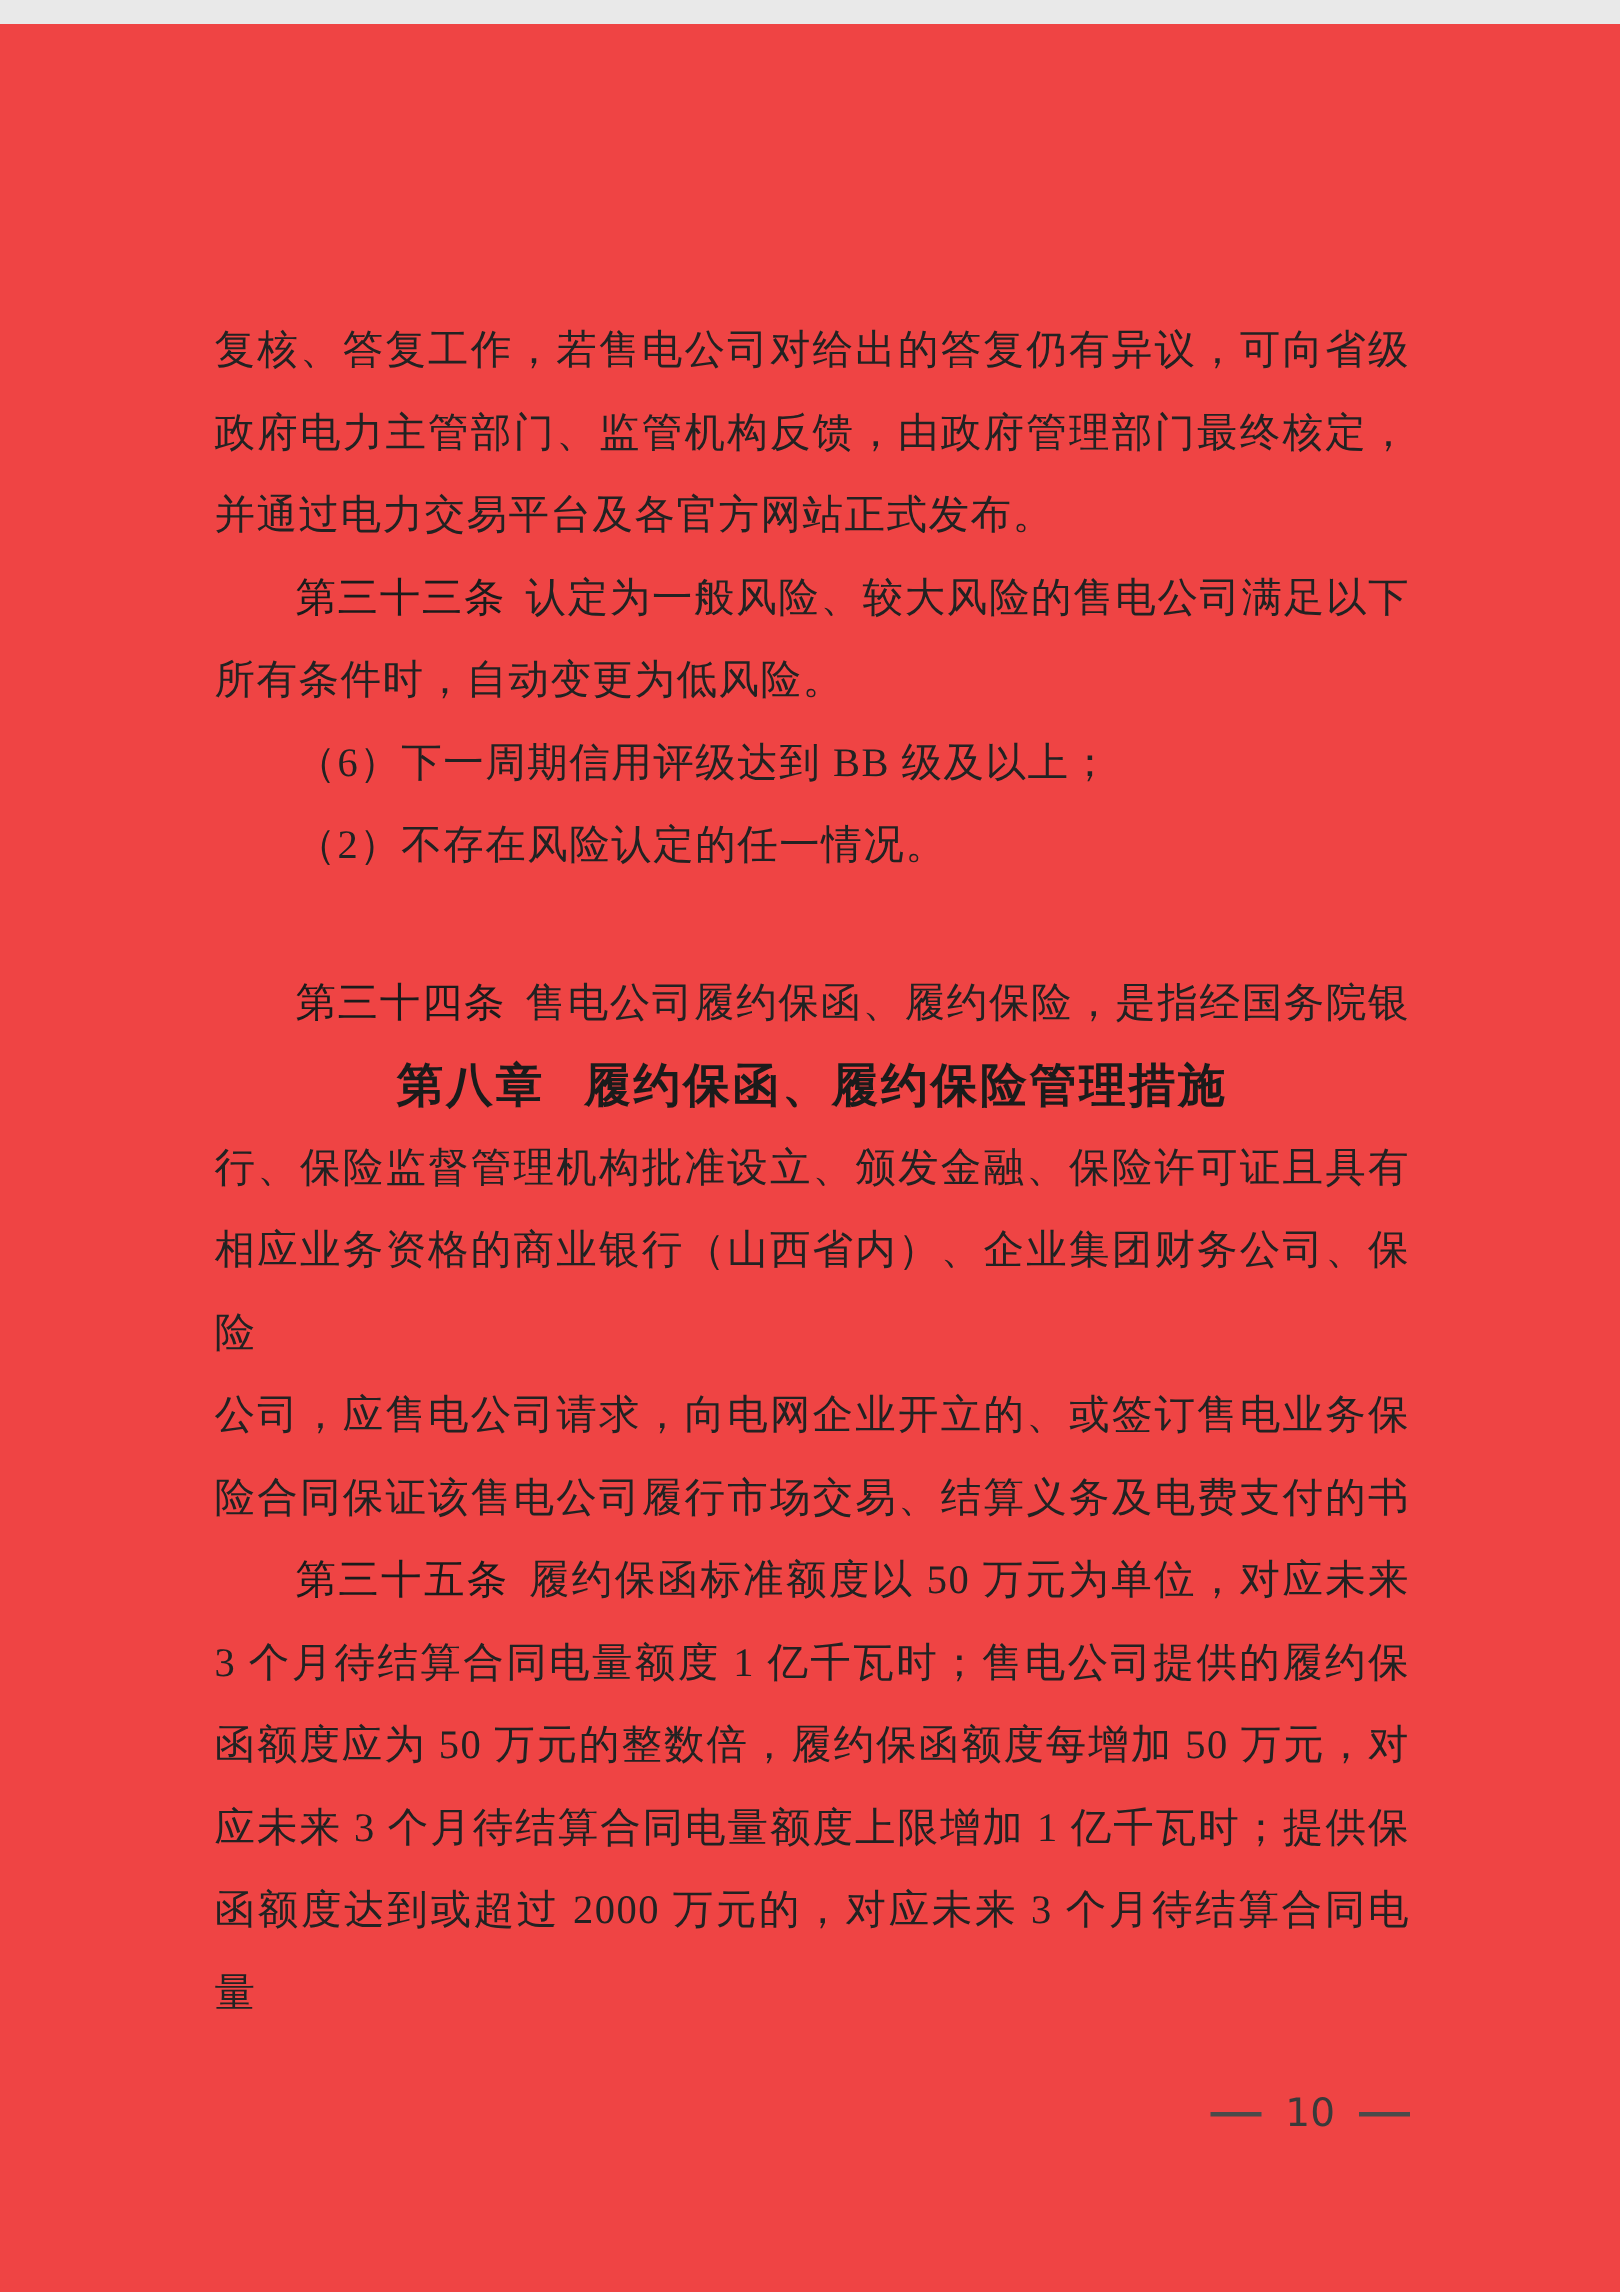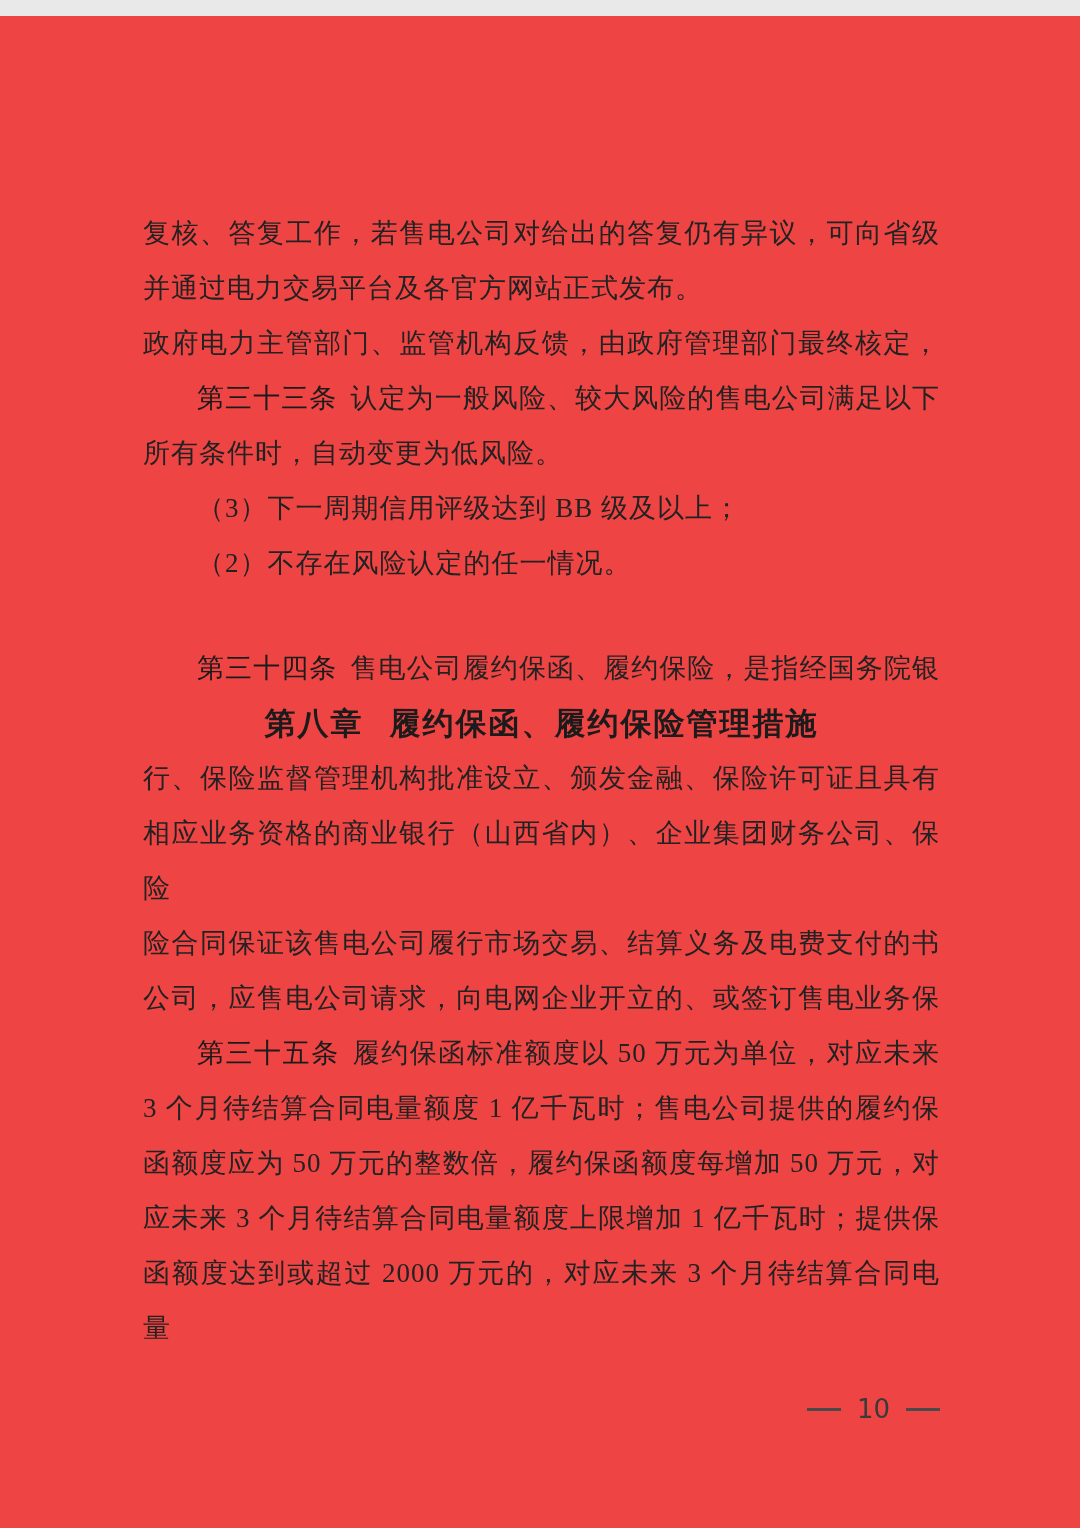--- a/index.html
+++ b/index.html
@@ -63,33 +63,33 @@
     width:34px;height:3px;
     background:#4a4a4a;
   }
 </style>
 </head>
 <body>
 
 <div class="page">
   <div class="content">
       <div class="line just"><span class="seg">复核、答复工作，若售电公司对给出的答复仍有异议，可向省级</span></div>
+      <div class="line just"><span class="seg">政府电力主管部门、监管机构反馈，由政府管理部门最终核定，</span></div>
       <div class="line"><span class="seg">并通过电力交易平台及各官方网站正式发布。</span></div>
-      <div class="line just"><span class="seg">政府电力主管部门、监管机构反馈，由政府管理部门最终核定，</span></div>
       <div class="line just indent"><span class="seg seg-bold">第三十三条</span><span class="seg">认定为一般风险、较大风险的售电公司满足以下</span></div>
       <div class="line"><span class="seg">所有条件时，自动变更为低风险。</span></div>
-      <div class="line indent"><span class="seg">（3）下一周期信用评级达到 BB 级及以上；</span></div>
+      <div class="line indent"><span class="seg">（6）下一周期信用评级达到 BB 级及以上；</span></div>
       <div class="line indent"><span class="seg">（2）不存在风险认定的任一情况。</span></div>
       <div class="spacer"></div>
       <div class="line just indent"><span class="seg seg-bold">第三十四条</span><span class="seg">售电公司履约保函、履约保险，是指经国务院银</span></div>
       <div class="line heading"><span class="seg">第八章</span><span class="seg">履约保函、履约保险管理措施</span></div>
       <div class="line just"><span class="seg">行、保险监督管理机构批准设立、颁发金融、保险许可证且具有</span></div>
       <div class="line just"><span class="seg">相应业务资格的商业银行（山西省内）、企业集团财务公司、保险</span></div>
+      <div class="line just"><span class="seg">公司，应售电公司请求，向电网企业开立的、或签订售电业务保</span></div>
       <div class="line just"><span class="seg">险合同保证该售电公司履行市场交易、结算义务及电费支付的书</span></div>
-      <div class="line just"><span class="seg">公司，应售电公司请求，向电网企业开立的、或签订售电业务保</span></div>
       <div class="line just indent"><span class="seg seg-bold">第三十五条</span><span class="seg">履约保函标准额度以 50 万元为单位，对应未来</span></div>
       <div class="line just"><span class="seg">3 个月待结算合同电量额度 1 亿千瓦时；售电公司提供的履约保</span></div>
       <div class="line just"><span class="seg">函额度应为 50 万元的整数倍，履约保函额度每增加 50 万元，对</span></div>
       <div class="line just"><span class="seg">应未来 3 个月待结算合同电量额度上限增加 1 亿千瓦时；提供保</span></div>
       <div class="line just"><span class="seg">函额度达到或超过 2000 万元的，对应未来 3 个月待结算合同电量</span></div>
     </div>
   <div class="footer">
     <span class="dash"></span>
     <span class="num">10</span>
     <span class="dash"></span>

